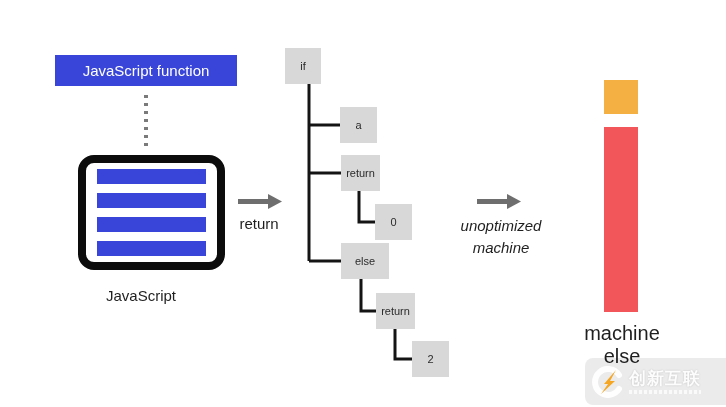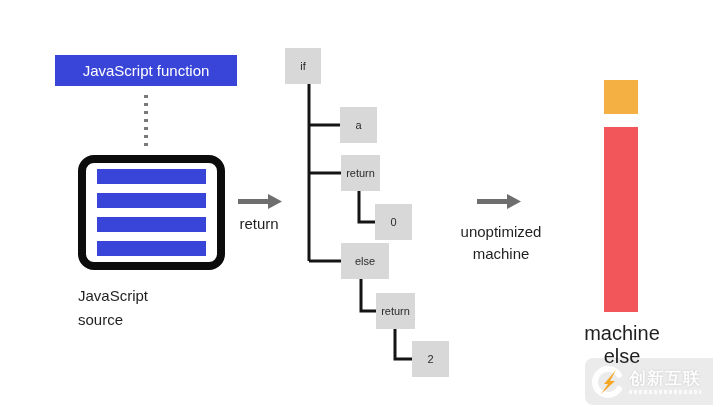--- a/index.html
+++ b/index.html
@@ -30,21 +30,21 @@
   .src-icon{
     left:78px;top:155px;width:109px;height:99px;
     background:#ffffff;border:8px solid #0c0c0c;border-radius:16px;
     display:flex;flex-direction:column;justify-content:center;gap:9px;
     padding:0 11px;
   }
   .src-bar{height:15px;background:#3845d8;}
 
   .src-label{
     left:78px;top:284px;width:126px;
-    text-align:left;color:#1f1f1f;font-size:15px;line-height:24px;
+    text-align:center;color:#1f1f1f;font-size:15px;line-height:24px;
   }
   .src-label span{display:block;}
 
   
   .arrow-svg{overflow:visible;}
   .step-label{
     text-align:center;color:#1f1f1f;font-size:15px;line-height:22px;
   }
   .step-label span{display:block;}
 
@@ -59,21 +59,21 @@
   .blk-orange{left:604px;top:80px;width:34px;height:34px;background:#f4b042;}
   .blk-red{left:604px;top:127px;width:34px;height:185px;background:#f2565b;}
   .machine-label{
     left:570px;top:322px;width:104px;
     text-align:center;color:#1f1f1f;font-size:20px;line-height:23px;
   }
   .machine-label span{display:block;}
 
   
   .wm{
-    left:585px;top:358px;width:128px;height:47px;
+    left:585px;top:358px;width:142px;height:47px;
     background:rgba(0,0,0,0.08);border-radius:8px 0 0 8px;
     display:flex;align-items:center;padding-left:7px;box-sizing:border-box;
     z-index:5;
   }
   .wm-text-wrap{margin-left:5px;}
   .wm-text{
     color:rgba(255,255,255,0.95);font-size:17px;font-weight:bold;
     letter-spacing:1px;line-height:19px;
     text-shadow:0 0 2px rgba(0,0,0,0.18);
   }
@@ -102,42 +102,41 @@
   <div class="abs dots"></div>
 
   <div class="abs src-icon">
     <div class="src-bar"></div>
     <div class="src-bar"></div>
     <div class="src-bar"></div>
     <div class="src-bar"></div>
   </div>
   <div class="abs src-label">
     <span>JavaScript</span>
-    <span>source</span>
   </div>
 
   <svg class="abs arrow-svg" style="left:238px;top:194px;" width="44" height="15" xmlns="http://www.w3.org/2000/svg">
     <line x1="0" y1="7.5" x2="32" y2="7.5" stroke="#6e6e6e" stroke-width="5"></line>
     <polygon points="30,0 44,7.5 30,15" fill="#6e6e6e"></polygon>
   </svg>
   <div class="abs step-label" style="left:219px;top:213px;width:80px;">return</div>
 
   <div class="abs node" style="left:285px;top:48px;width:36px;height:36px;">if</div>
   <div class="abs node" style="left:340px;top:107px;width:37px;height:36px;">a</div>
   <div class="abs node" style="left:341px;top:155px;width:39px;height:36px;">return</div>
   <div class="abs node" style="left:375px;top:204px;width:37px;height:36px;">0</div>
   <div class="abs node" style="left:341px;top:243px;width:48px;height:36px;">else</div>
   <div class="abs node" style="left:376px;top:293px;width:39px;height:36px;">return</div>
   <div class="abs node" style="left:412px;top:341px;width:37px;height:36px;">2</div>
 
   <svg class="abs arrow-svg" style="left:477px;top:194px;" width="44" height="15" xmlns="http://www.w3.org/2000/svg">
     <line x1="0" y1="7.5" x2="32" y2="7.5" stroke="#6e6e6e" stroke-width="5"></line>
     <polygon points="30,0 44,7.5 30,15" fill="#6e6e6e"></polygon>
   </svg>
-  <div class="abs step-label" style="left:441px;top:221px;width:120px;">
+  <div class="abs step-label" style="left:441px;top:215px;width:120px;font-style:italic;">
     <span>unoptimized</span>
     <span>machine</span>
   </div>
 
   <div class="abs blk-orange"></div>
   <div class="abs blk-red"></div>
   <div class="abs machine-label">
     <span>machine</span>
     <span>else</span>
   </div>

